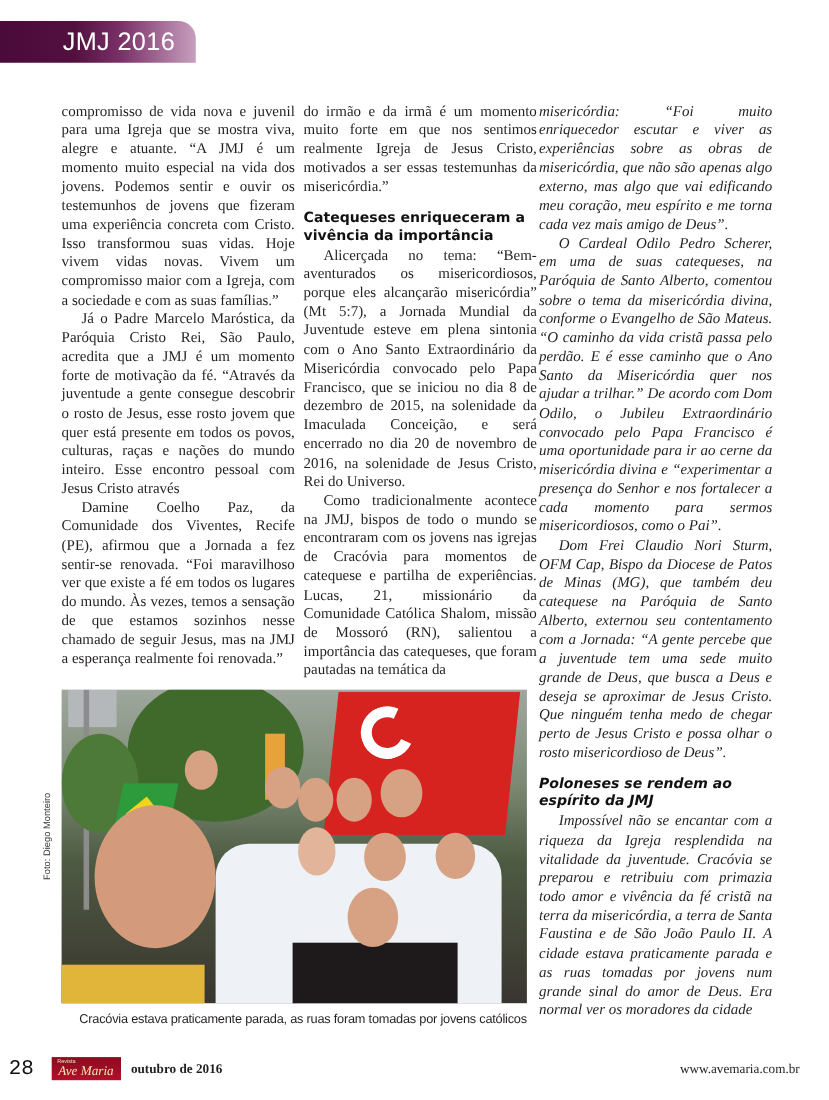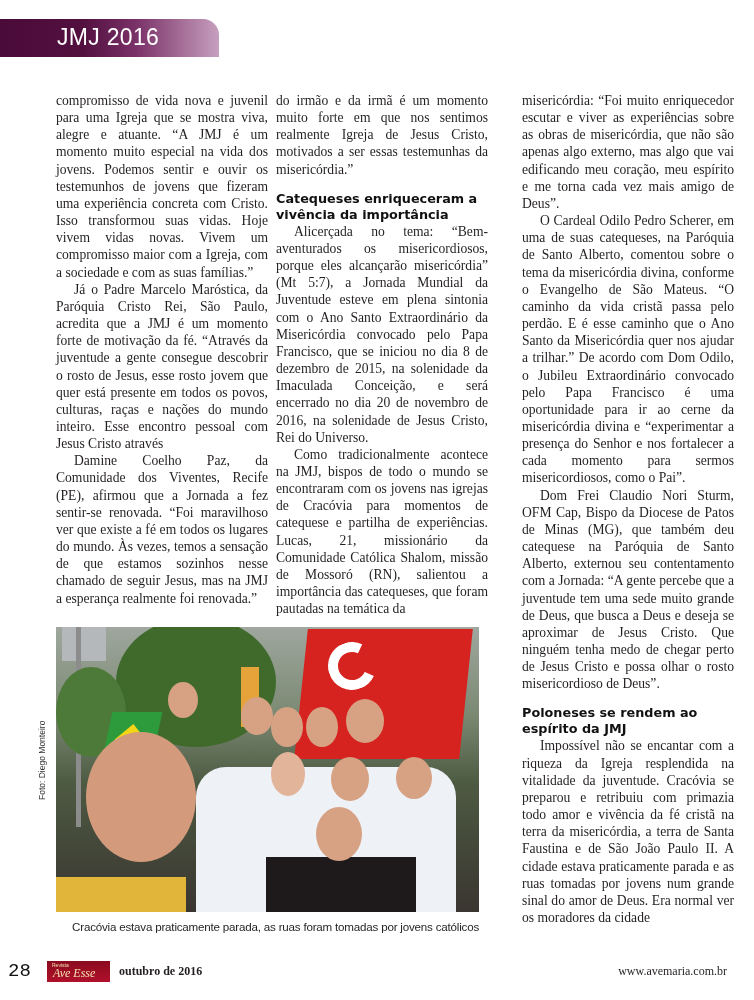--- a/index.html
+++ b/index.html
@@ -1,20 +1,20 @@
 <!DOCTYPE html>
 <html><head>
 <meta charset="utf-8">
 <style>
   * { box-sizing: border-box; margin: 0; padding: 0; }
   html, body { width: 754px; height: 1000px; background: #ffffff; overflow: hidden; }
   body { position: relative; font-family: "DejaVu Serif", serif; color: #231f20; }
 
   .section-tab {
-    position: absolute; left: 0; top: 19px; width: 219px; height: 38px;
+    position: absolute; left: 0; top: 19px; width: 178px; height: 38px;
     background: linear-gradient(90deg, #4a0a3a 0%, #52103f 38%, #7a3168 62%, #c79fbe 100%);
     border-top-right-radius: 16px;
   }
   .section-tab span {
     position: absolute; left: 57px; top: 5px; color: #ffffff;
     font-family: "Liberation Sans", sans-serif; font-size: 23px; letter-spacing: 0.3px;
   }
 
   .col {
     position: absolute; top: 92px; width: 212px;
@@ -22,21 +22,21 @@
     text-align: justify; color: #231f20;
   }
   .col p { text-indent: 0; }
   .col p.ind { text-indent: 18px; }
   .col h3 {
     font-family: "DejaVu Sans", sans-serif; font-weight: bold; font-size: 12.8px;
     line-height: 16px; text-align: left; margin-top: 13px; color: #111;
   }
   #col1 { left: 56px; }
   #col2 { left: 276px; }
-  #col3 { left: 522px; }
+  #col3 { left: 490px; font-style: italic; }
 
   .photo {
     position: absolute; left: 56px; top: 627px; width: 423px; height: 285px; overflow: hidden;
     background: linear-gradient(180deg, #9fa79e 0%, #7c8a74 30%, #4d5a42 55%, #3a3530 100%);
   }
   .photo .tree { position: absolute; border-radius: 50%; background: #3f6a2c; }
   .photo .flag-red { position: absolute; left: 245px; top: 2px; width: 165px; height: 130px; background: #d6231f; transform: skew(-6deg); }
   .photo .crescent { position: absolute; left: 272px; top: 15px; width: 48px; height: 48px; border-radius: 50%; border: 10px solid #fff; border-right-color: transparent; transform: rotate(-20deg); }
   .photo .flag-br { position: absolute; left: 50px; top: 85px; width: 50px; height: 60px; background: #2d9a3b; transform: skew(-12deg); }
   .photo .flag-br::after { content: ""; position: absolute; left: 12px; top: 18px; width: 26px; height: 22px; background: #f2d516; transform: rotate(45deg); }
@@ -122,16 +122,16 @@
   <div style="position:absolute;left:0;top:250px;width:130px;height:40px;background:#e1b53a;"></div>
   <div class="person face" style="left:30px;top:105px;width:110px;height:130px;background:#d39b7c;"></div>
 </div>
 
 <div class="photo-credit">Foto: Diego Monteiro</div>
 <div class="caption">Cracóvia estava praticamente parada, as ruas foram tomadas por jovens católicos</div>
 
 <div class="footer-num">28</div>
 <div class="footer-logo">
   <span class="small">Revista</span>
-  <span class="big">Ave Esse</span>
+  <span class="big">Ave Maria</span>
 </div>
 <div class="footer-date">outubro de 2016</div>
 <div class="footer-url">www.avemaria.com.br</div>
 
 </body></html>

